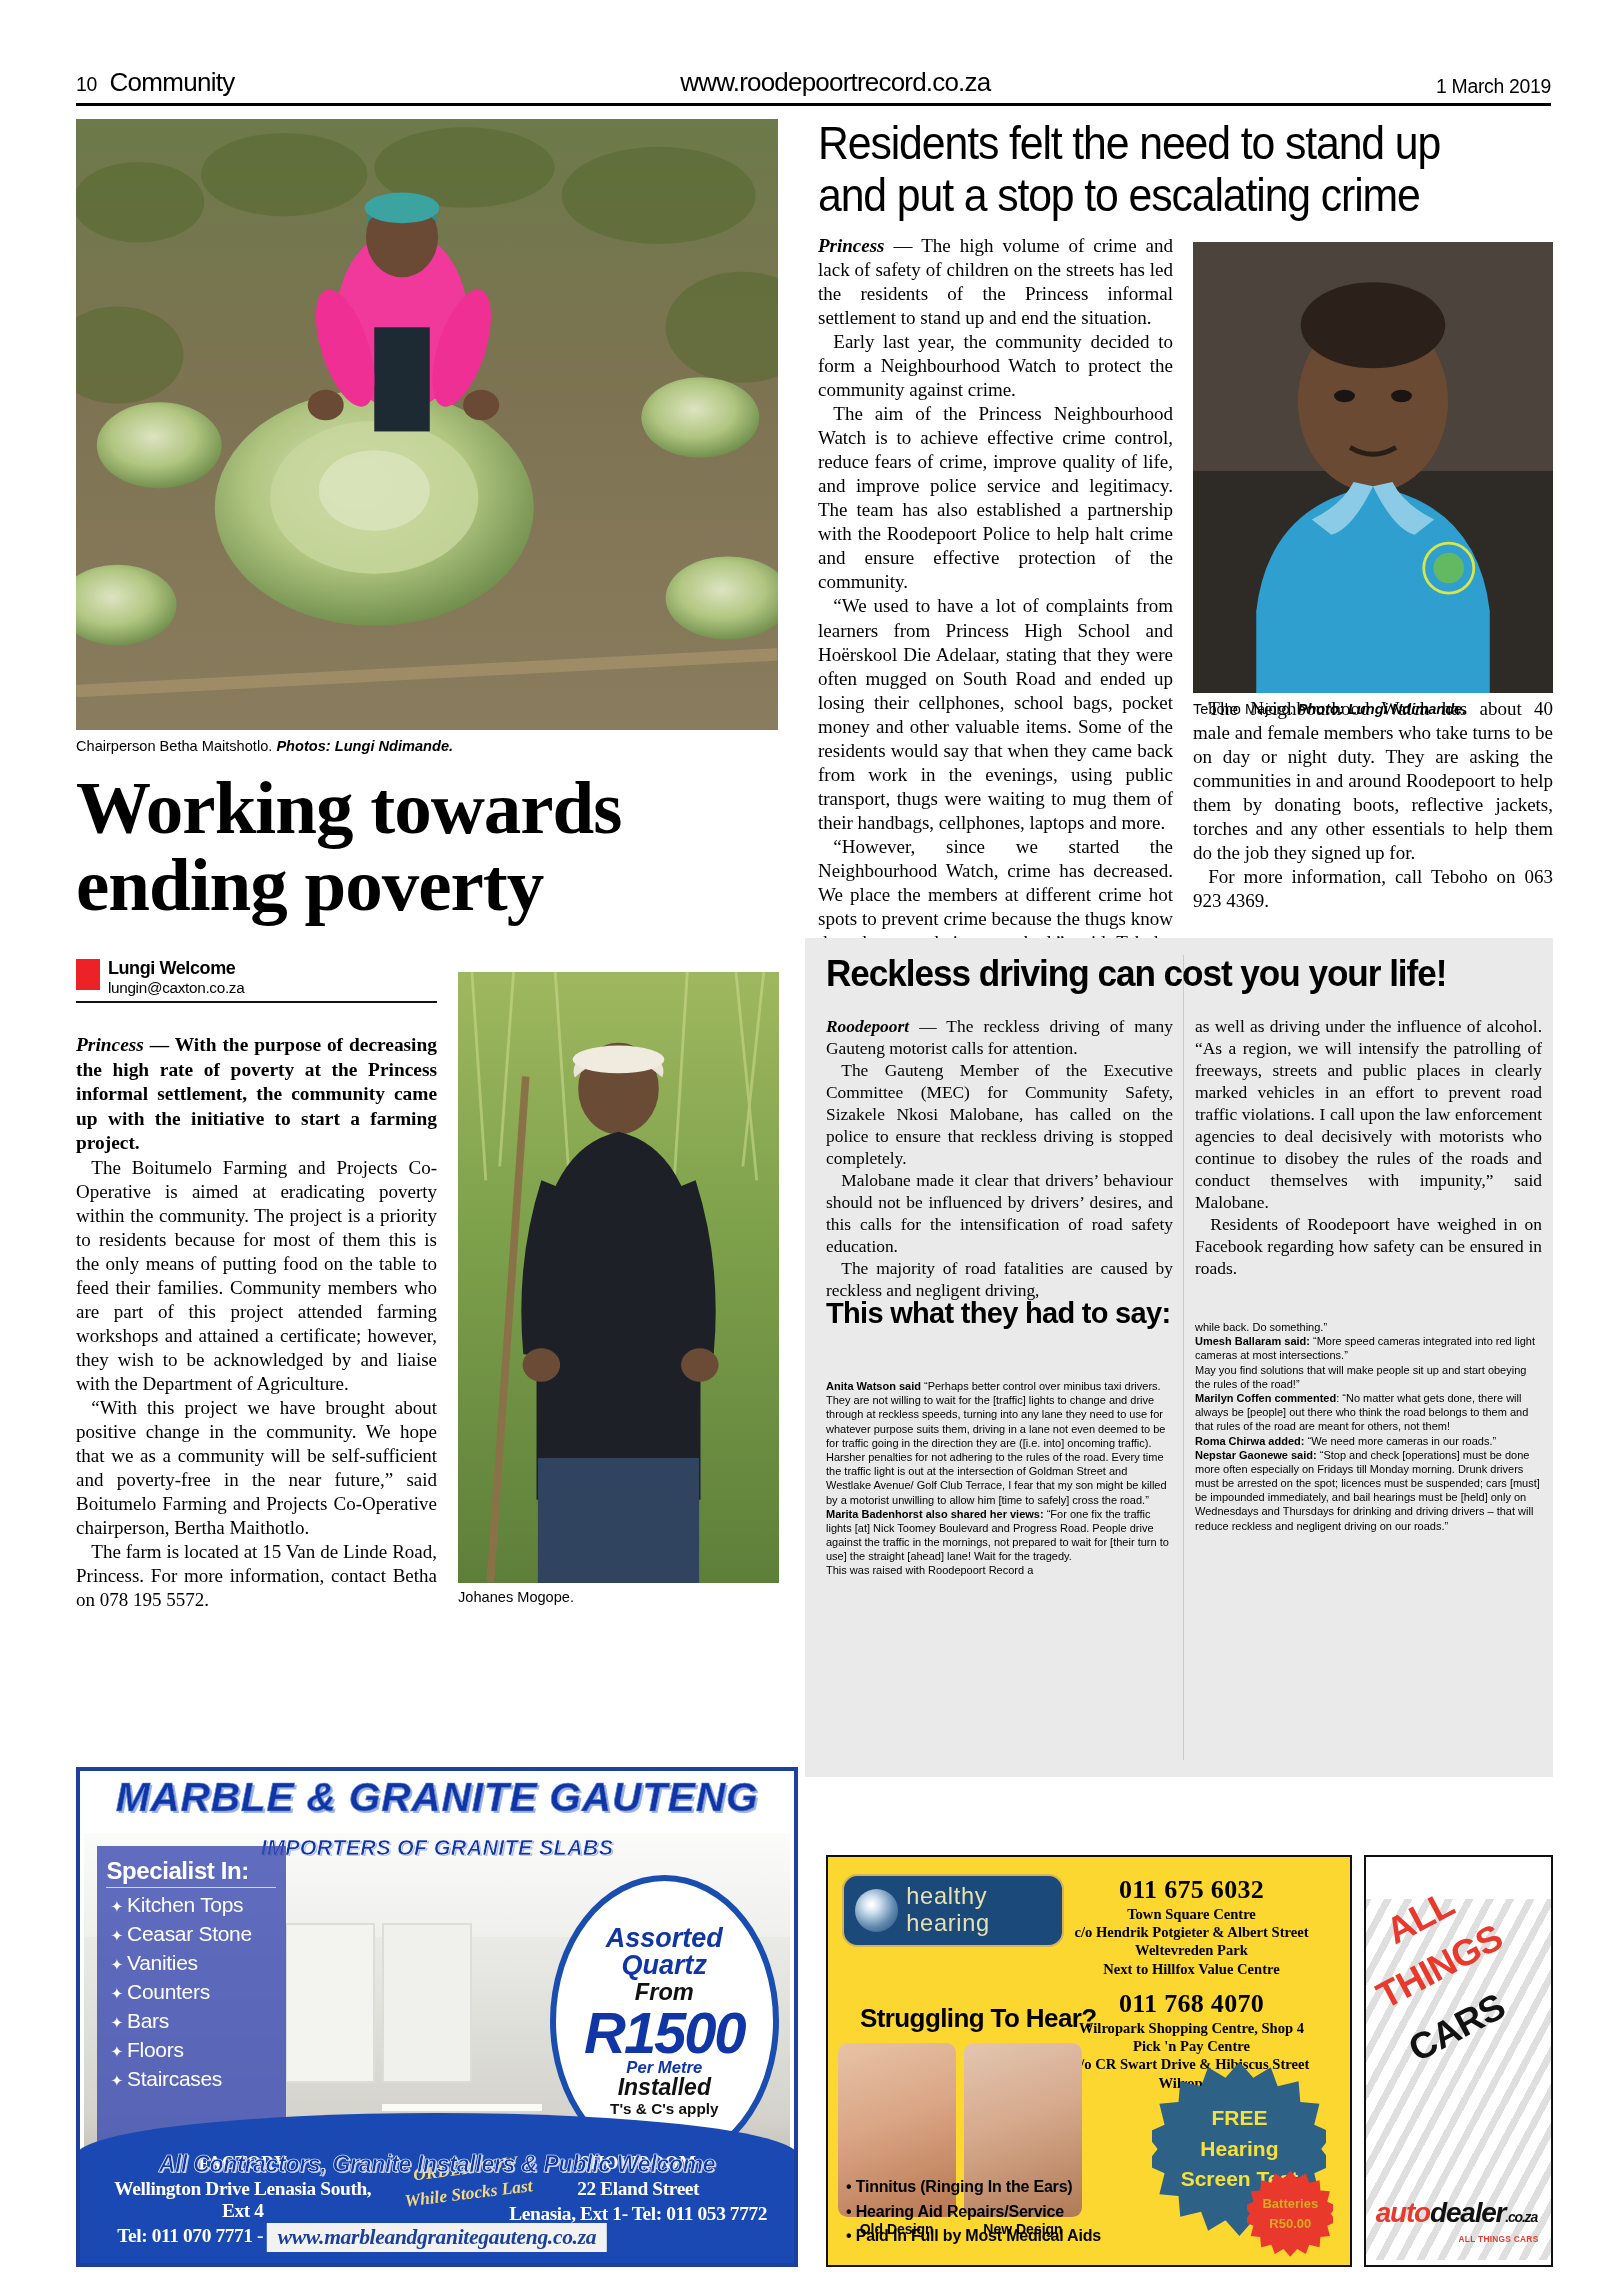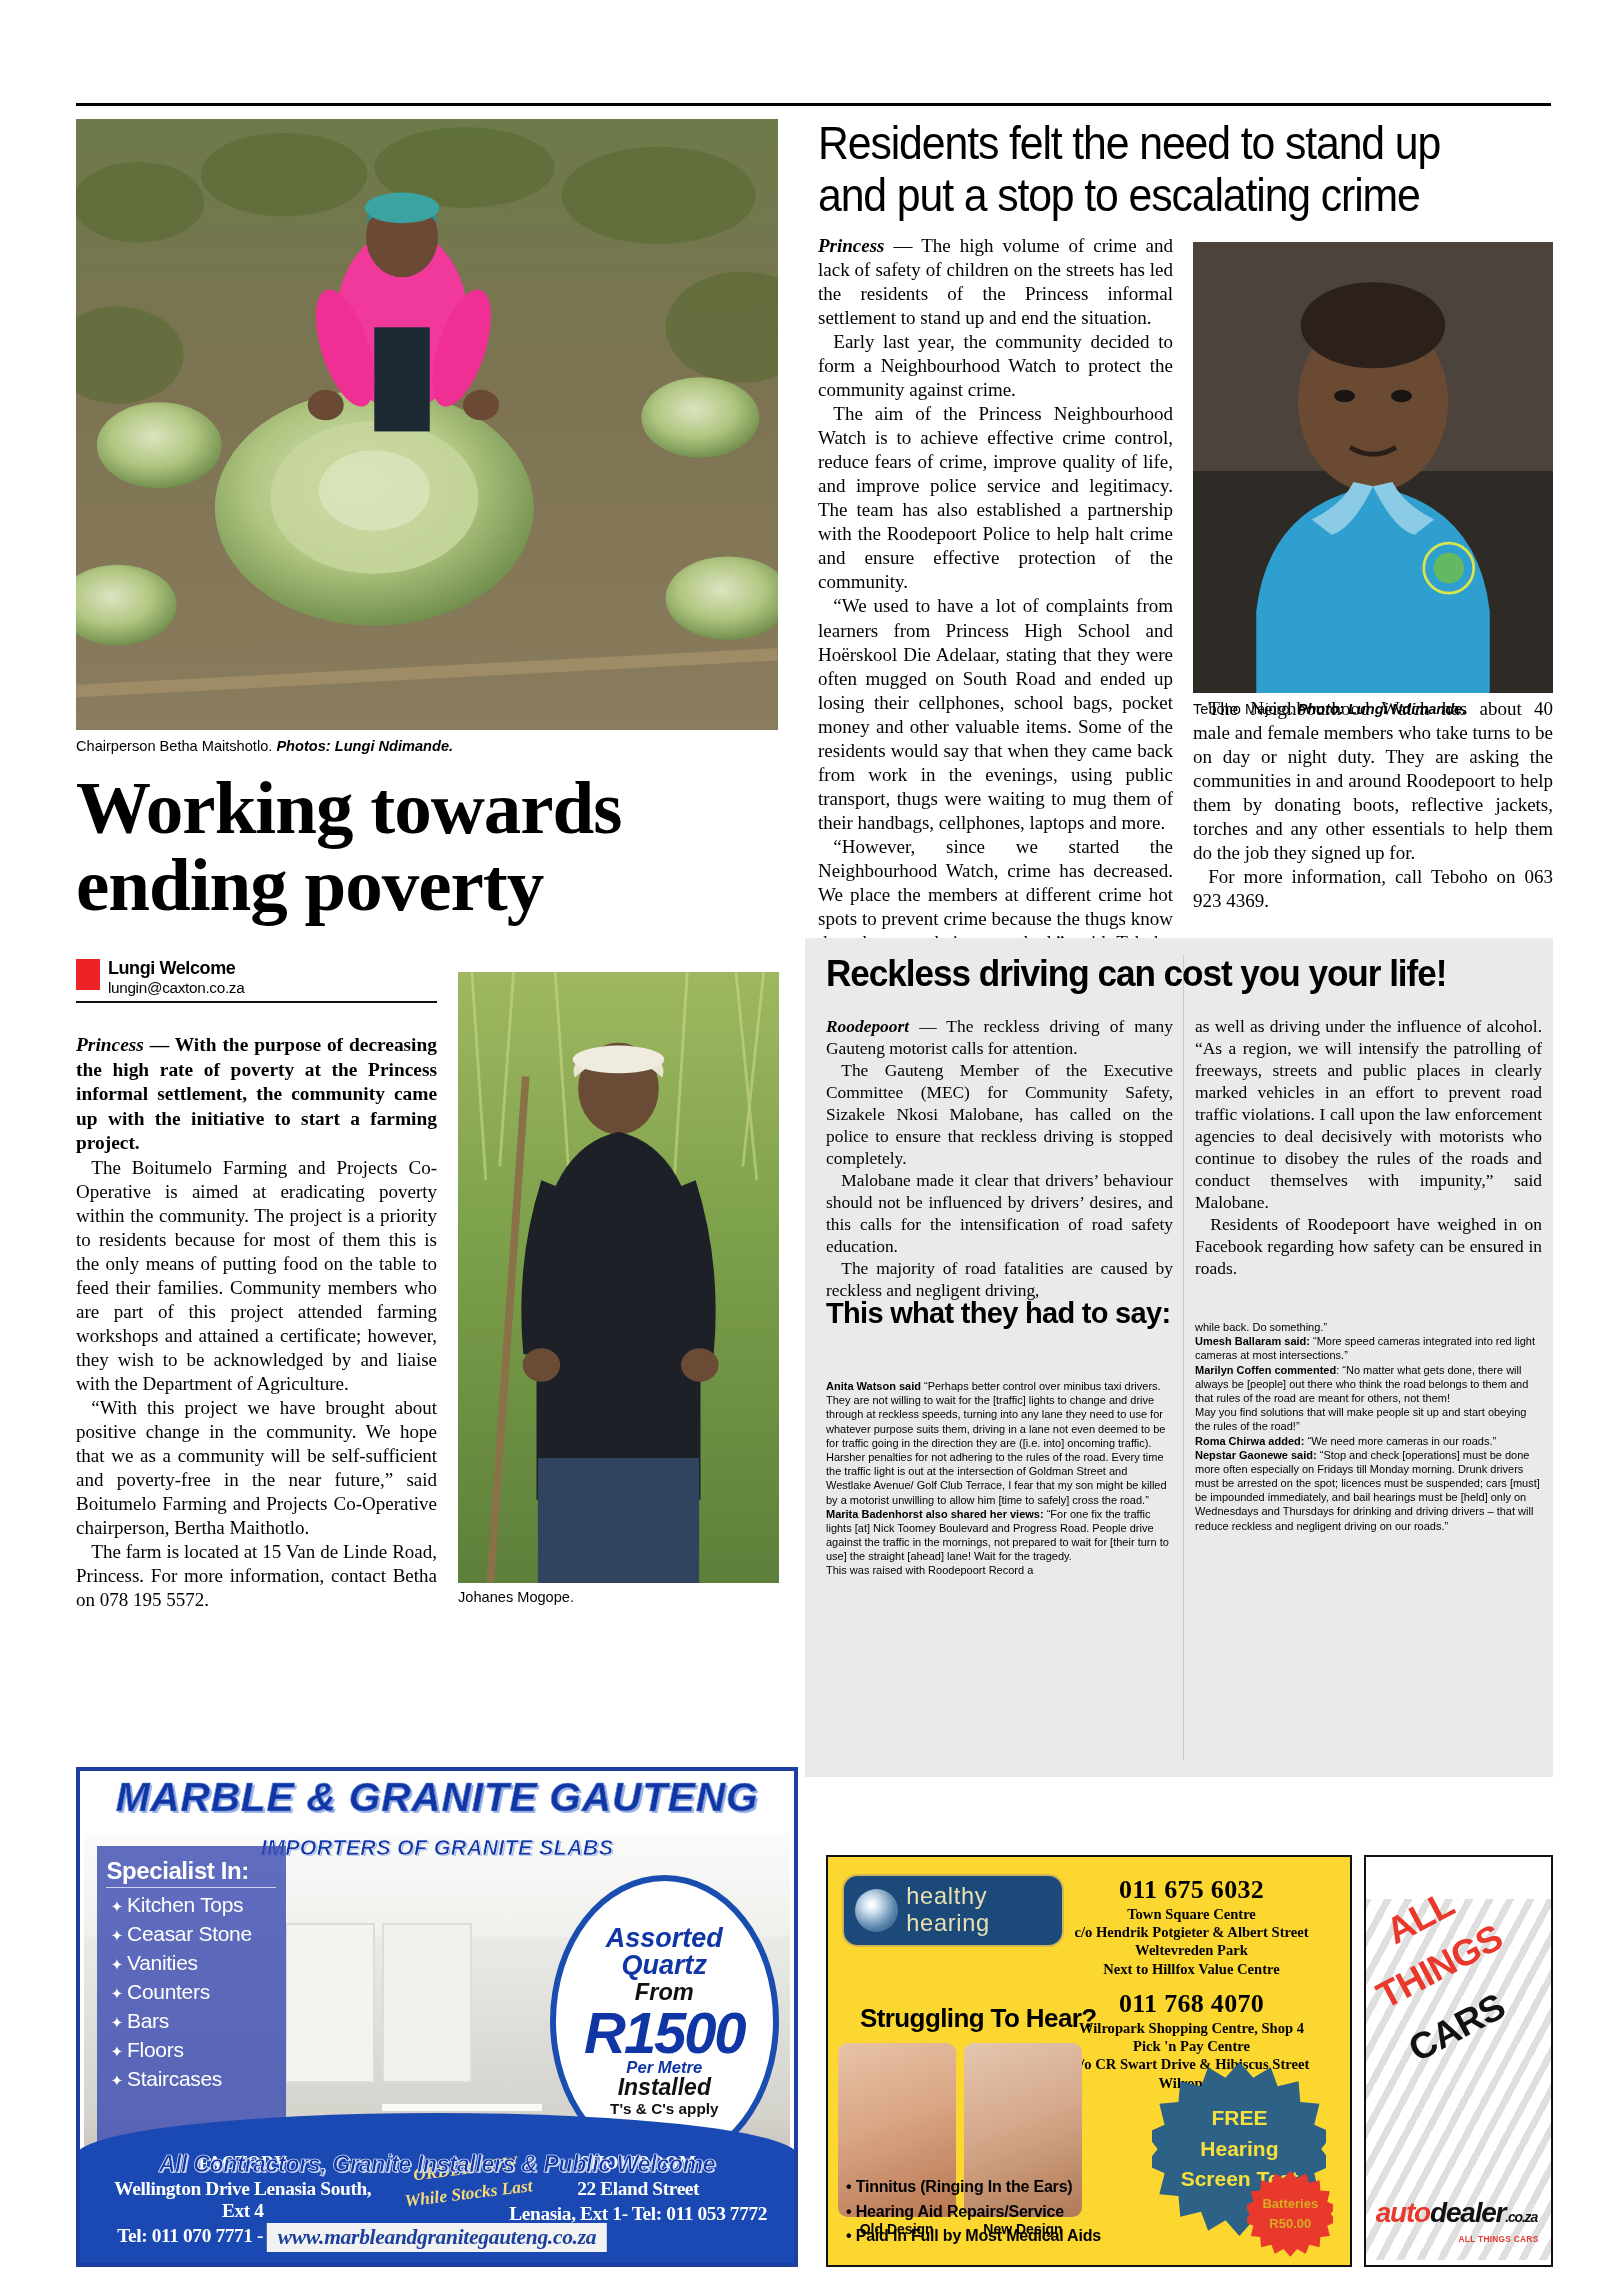--- a/index.html
+++ b/index.html
@@ -286,20 +286,28 @@
     position: absolute; right: 12.5px; bottom: 21px;
     font-family: "Liberation Sans", sans-serif; font-weight: bold;
     font-size: 8.3px; color: #e8392c; letter-spacing: 0.3px;
   }
 </style>
 </head>
 <body>
 
 <div class="page">
 
+  <div class="masthead">
+    <div class="mh-left">
+      <span class="mh-page-no">10</span>
+      <span class="mh-section">Community</span>
+    </div>
+    <span class="mh-url">www.roodepoortrecord.co.za</span>
+    <span class="mh-date">1 March 2019</span>
+  </div>
   <div class="masthead-rule"></div>
 
   <div class="photo lead-photo">
     <svg width="702" height="611" viewBox="0 0 1012 880" preserveAspectRatio="none" aria-hidden="true">
       <defs>
         <linearGradient id="soil" x1="0" y1="0" x2="0" y2="1">
           <stop offset="0%" stop-color="#6d7a4a"></stop>
             <stop offset="45%" stop-color="#7d7352"></stop>
             <stop offset="100%" stop-color="#8a7c5e"></stop>
         </linearGradient>
@@ -461,22 +469,22 @@
   <div class="says-col says-l">
     <p><b>Anita Watson said</b><span> </span><span>“Perhaps better control over minibus taxi drivers. They are not willing to wait for the [traffic] lights to change and drive through at reckless speeds, turning into any lane they need to use for whatever purpose suits them, driving in a lane not even deemed to be for traffic going in the direction they are ([i.e. into] oncoming traffic).</span></p>
     <p><span>Harsher penalties for not adhering to the rules of the road. Every time the traffic light is out at the intersection of Goldman Street and Westlake Avenue/ Golf Club Terrace, I fear that my son might be killed by a motorist unwilling to allow him [time to safely] cross the road.”</span></p>
     <p><b>Marita Badenhorst also shared her views:</b><span> </span><span>“For one fix the traffic lights [at] Nick Toomey Boulevard and Progress Road. People drive against the traffic in the mornings, not prepared to wait for [their turn to use] the straight [ahead] lane! Wait for the tragedy.</span></p>
     <p><span>This was raised with Roodepoort Record a</span></p>
   </div>
 
   <div class="says-col says-r">
     <p><span>while back. Do something.”</span></p>
     <p><b>Umesh Ballaram said:</b><span> </span><span>“More speed cameras integrated into red light cameras at most intersections.”</span></p>
+    <p><span>May you find solutions that will make people sit up and start obeying the rules of the road!”</span></p>
     <p><b>Marilyn Coffen commented</b><span>: “No matter what gets done, there will always be [people] out there who think the road belongs to them and that rules of the road are meant for others, not them!</span></p>
-    <p><span>May you find solutions that will make people sit up and start obeying the rules of the road!”</span></p>
     <p><b>Roma Chirwa added:</b><span> </span><span>“We need more cameras in our roads.”</span></p>
     <p><b>Nepstar Gaonewe said:</b><span> </span><span>“Stop and check [operations] must be done more often especially on Fridays till Monday morning. Drunk drivers must be arrested on the spot; licences must be suspended; cars [must] be impounded immediately, and bail hearings must be [held] only on Wednesdays and Thursdays for drinking and driving drivers – that will reduce reckless and negligent driving on our roads.”</span></p>
   </div>
 
   <div class="mg-ad">
     <div class="mg-top">
       <div class="mg-title">MARBLE &amp; GRANITE GAUTENG</div>
     </div>
 
     <div class="mg-photo">

